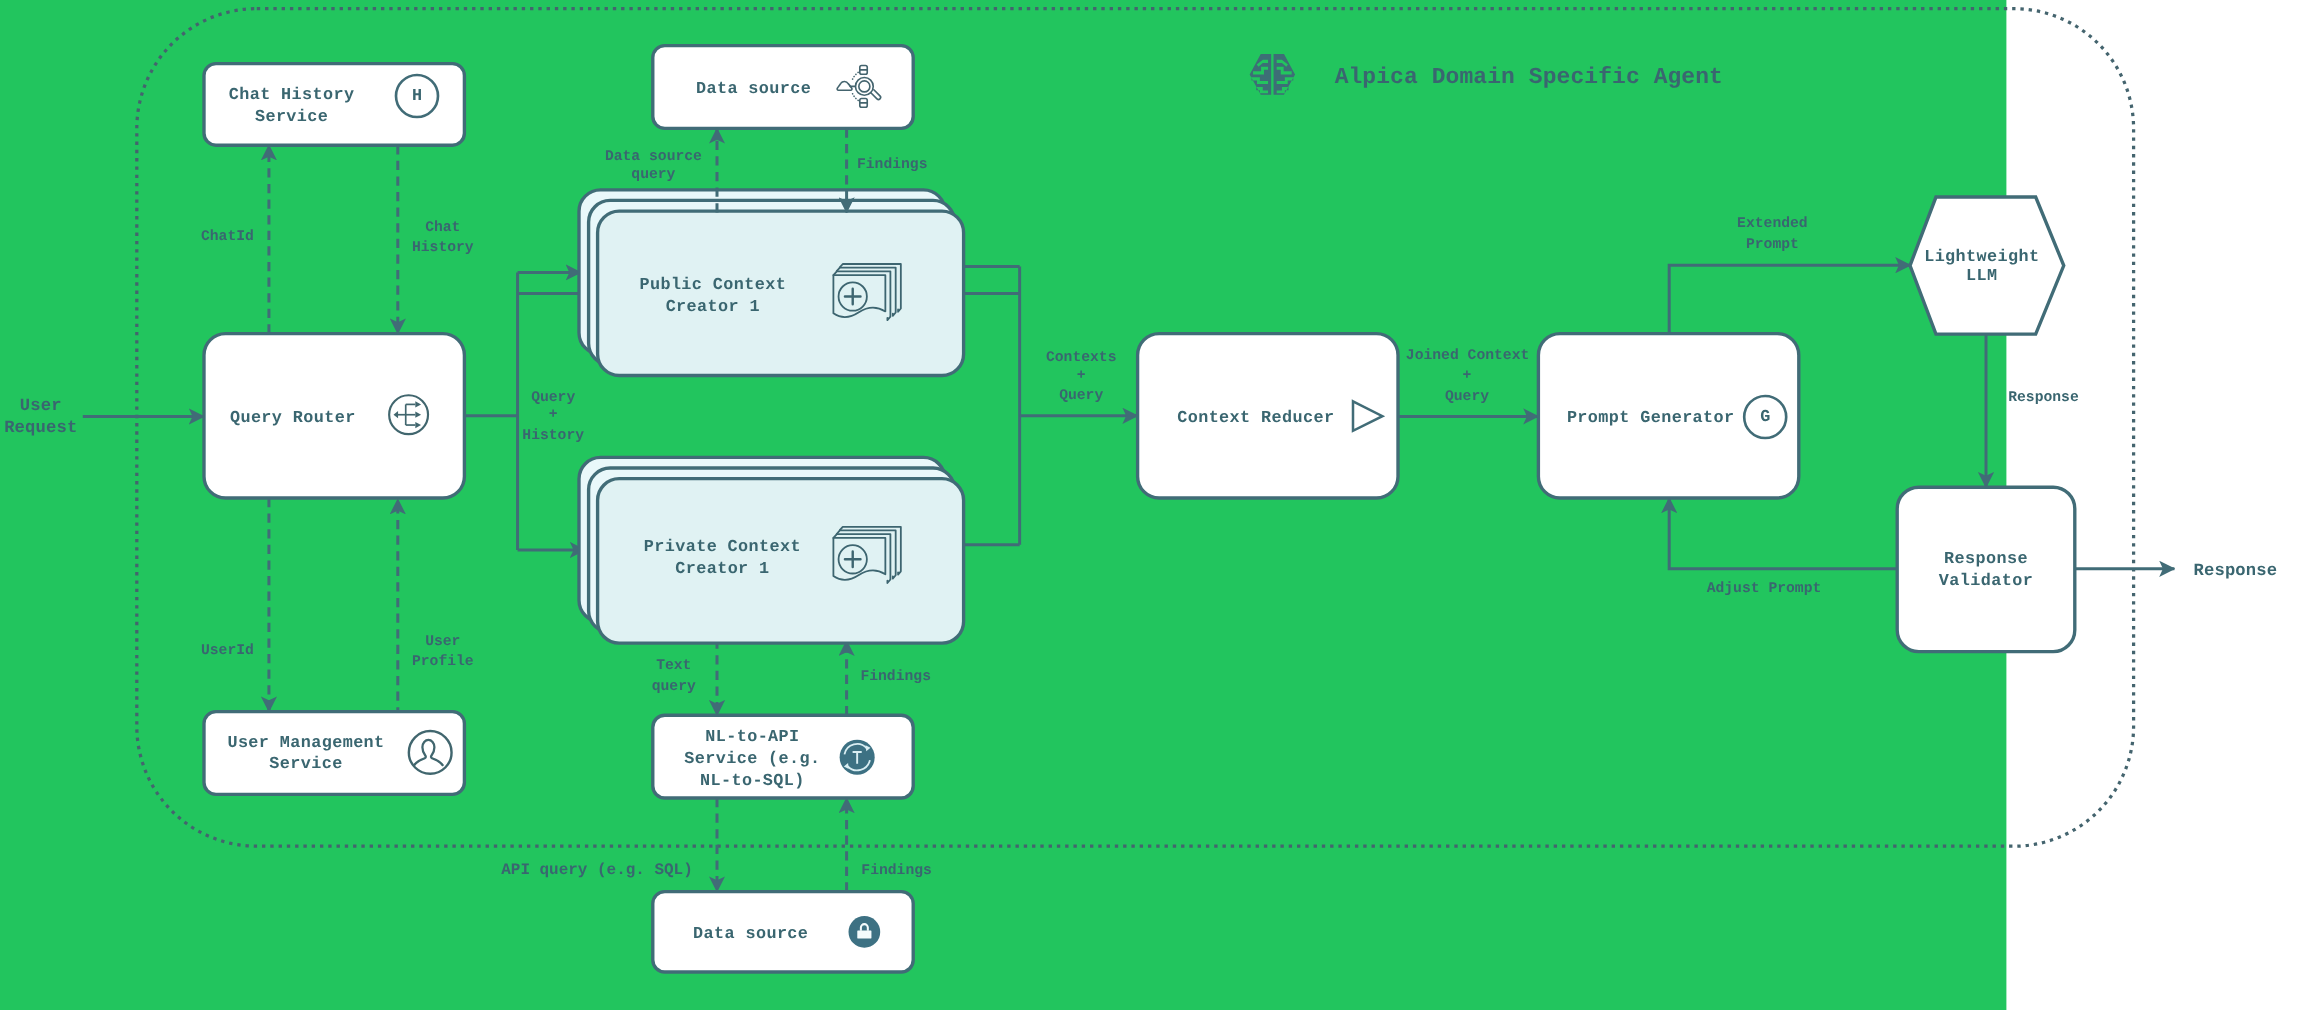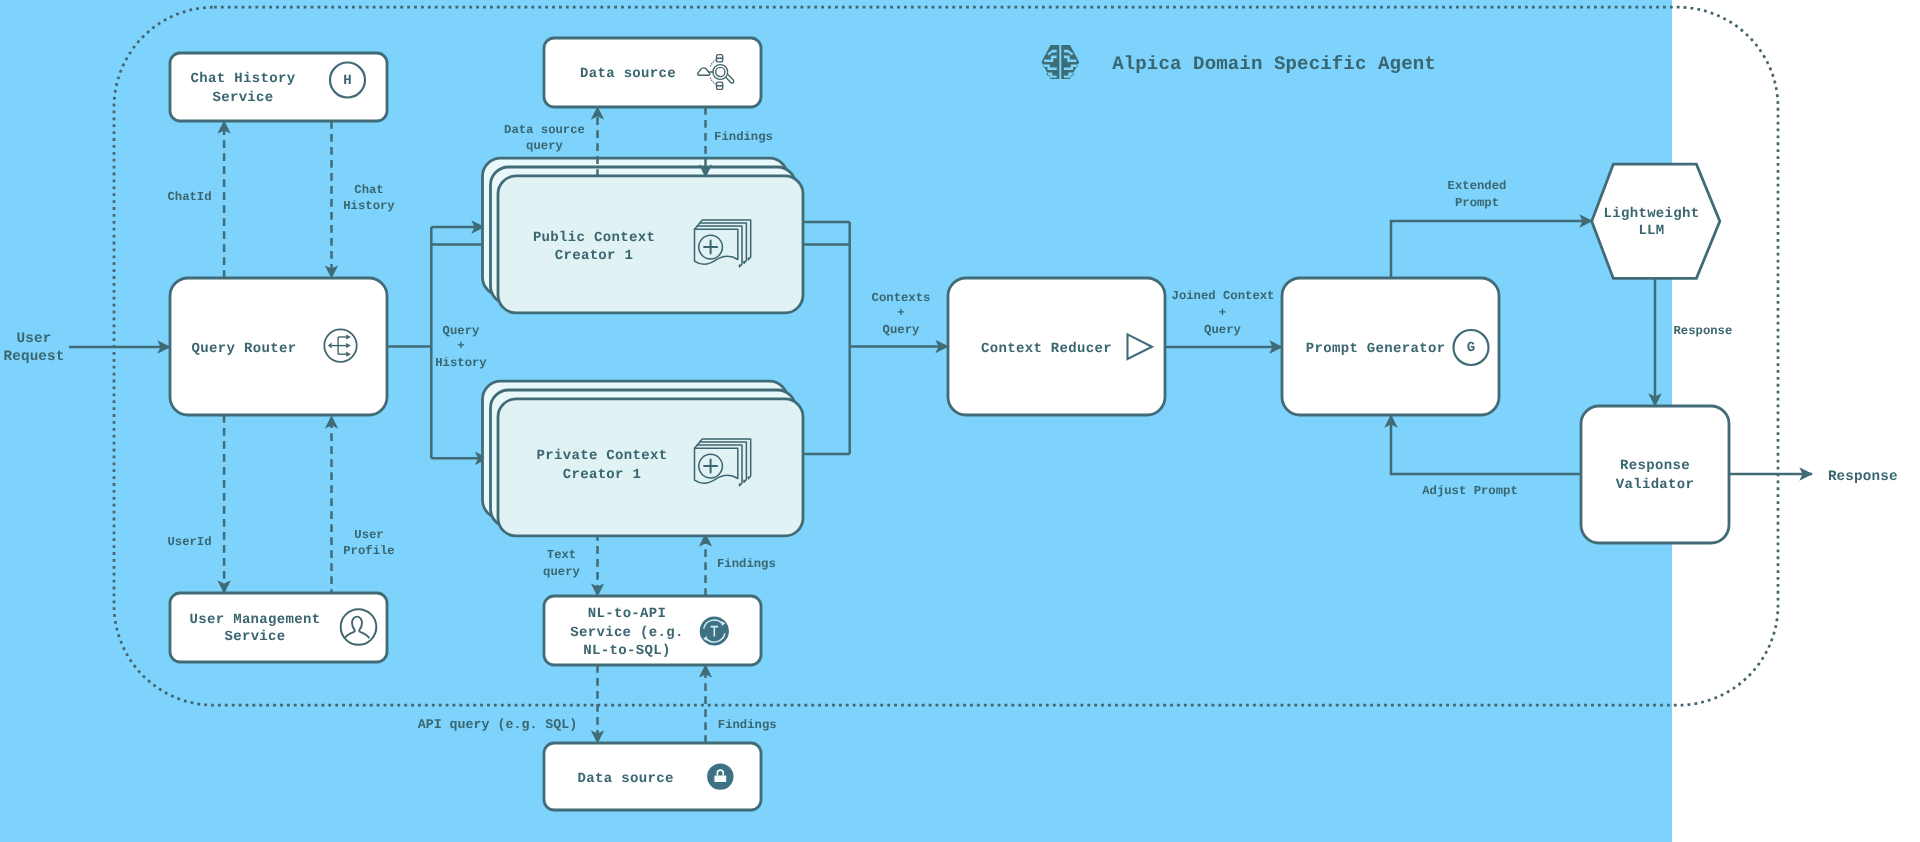--- a/index.html
+++ b/index.html
@@ -11,21 +11,21 @@
     height: 842px;
     overflow: hidden;
   }
   svg text {
     text-rendering: geometricPrecision;
   }
   #stage {
     position: relative;
     width: 1672px;
     height: 842px;
-    background: #7dd3fc;
+    background: #22c55e;
     font-family: "Liberation Mono", monospace;
   }
   svg.diagram {
     position: absolute;
     left: 0;
     top: 0;
     width: 1920px;
     height: 842px;
   }
   .nodetext {

